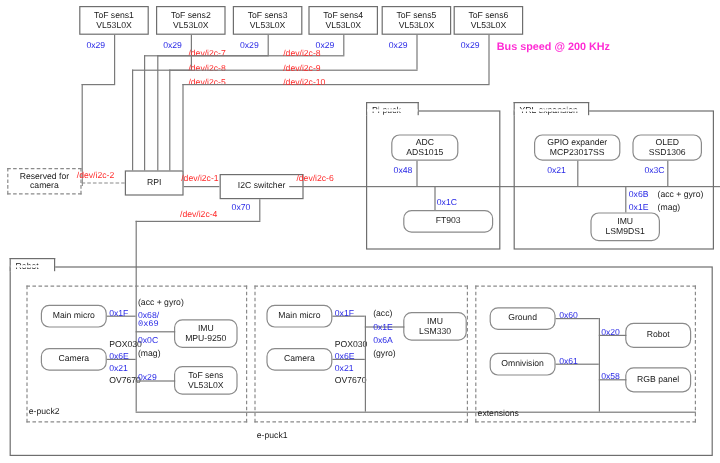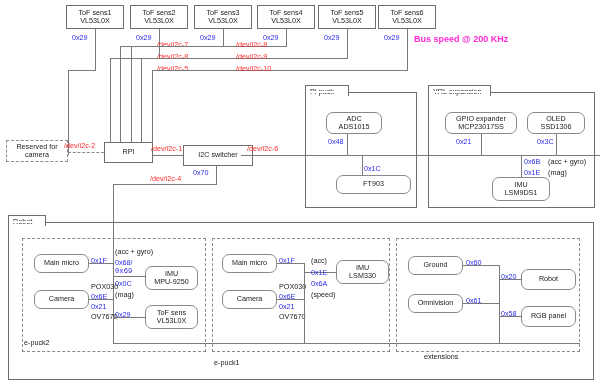--- a/index.html
+++ b/index.html
@@ -239,24 +239,24 @@
 <div class="v" style="left:304px;top:263px;height:80px;"></div>
 
 <div class="rbox" style="left:336px;top:260px;width:53px;height:24px;">
   <span>IMU</span>
   <span>LSM330</span>
 </div>
 <div class="h" style="left:304px;top:272px;width:33px;"></div>
 <span class="lbl note" style="left:311px;top:256px;">(acc)</span>
 <span class="lbl addr" style="left:311px;top:268px;">0x1E</span>
 <span class="lbl addr" style="left:311px;top:279px;">0x6A</span>
-<span class="lbl note" style="left:311px;top:290px;">(speed)</span>
+<span class="lbl note" style="left:311px;top:290px;">(gyro)</span>
 
 <div class="dgroup" style="left:396px;top:238px;width:184px;height:114px;"></div>
-<span class="lbl" style="left:398px;top:352px;margin-left:26px;">extensions</span>
+<span class="lbl" style="left:398px;top:340px;">extensions</span>
 
 <div class="rbox" style="left:408px;top:256px;width:55px;height:19px;">
   <span>Ground</span>
 </div>
 <div class="h" style="left:463px;top:265px;width:36px;"></div>
 <span class="lbl addr" style="left:466px;top:258px;">0x60</span>
 
 <div class="rbox" style="left:408px;top:294px;width:55px;height:19px;">
   <span>Omnivision</span>
 </div>

